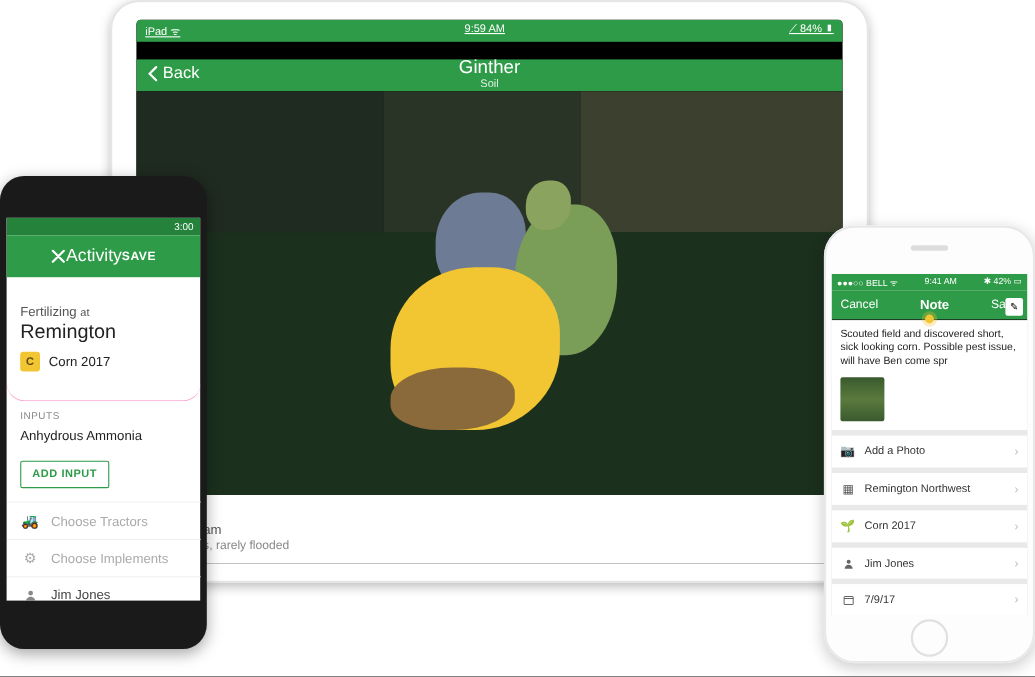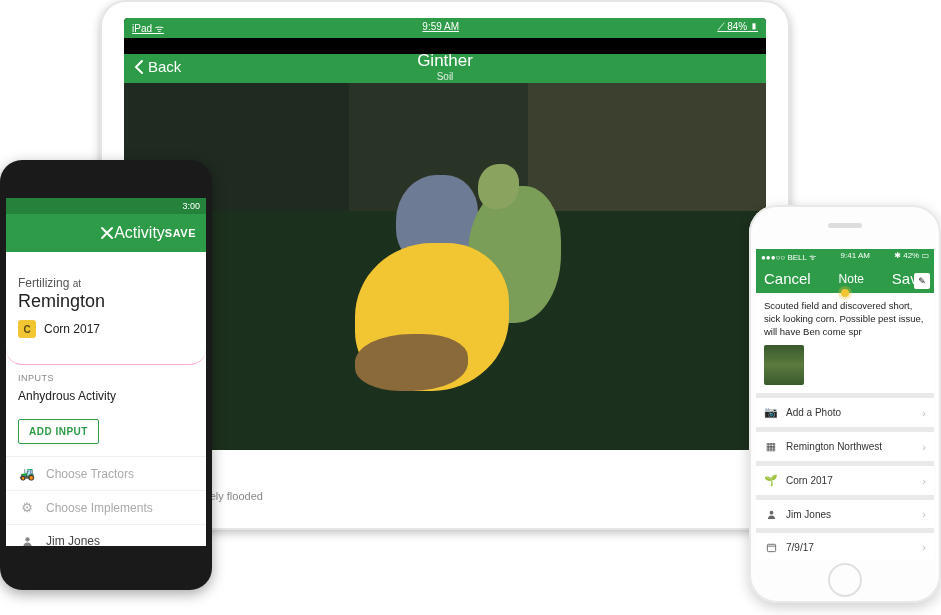--- a/index.html
+++ b/index.html
@@ -26,24 +26,24 @@
   .sb1 { left:0; top:35%; width:75%; height:65%; background:#f2c533; border-radius:45% 60% 30% 55%; }
   .sb2 { left:55%; top:10%; width:45%; height:60%; background:#7a9d58; border-radius:50%; }
   .sb3 { left:20%; top:5%; width:40%; height:40%; background:#6d7b94; border-radius:50%; }
   .sb4 { left:0%; top:75%; width:55%; height:25%; background:#8a6a3a; border-radius:40% 60% 40% 60%; }
   .sb5 { left:60%; top:0%; width:20%; height:20%; background:#8aa35e; border-radius:50%; }
   .ipad-footer { background:#fff; padding:10px 16px; font-size:12px; color:#333; }
   .ipad-footer .line1 { font-weight:500; }
   .ipad-footer .line2 { font-size:11px; color:#888; margin-top:2px; }
 
   
-  .android { position:absolute; left:0; top:160px; width:212px; height:430px; background:#1a1a1a; border-radius:22px; padding:38px 6px 44px; box-shadow:0 4px 14px rgba(0,0,0,.35); }
+  .android { position:absolute; left:0; top:160px; width:188px; height:430px; background:#1a1a1a; border-radius:22px; padding:38px 6px 44px; box-shadow:0 4px 14px rgba(0,0,0,.35); }
   .and-screen { width:100%; height:100%; background:#fff; display:flex; flex-direction:column; overflow:hidden; }
   .and-status { background:#24823a; color:#fff; font-size:9px; display:flex; justify-content:flex-end; padding:3px 6px; }
-  .and-header { background:#2d9b47; color:#fff; display:flex; align-items:center; justify-content:flex-end; padding:10px 10px; }
+  .and-header { background:#2d9b47; color:#fff; display:flex; align-items:center; justify-content:center; padding:10px 10px; }
   .and-header .title { font-size:16px; font-weight:500; }
   .and-header .x { font-size:16px; cursor:pointer; }
   .and-header .save { font-size:11px; font-weight:600; letter-spacing:.5px; cursor:pointer; }
   .and-body { flex:1; overflow:auto; padding:0; font-size:12px; color:#222; }
   .and-section { padding:24px 12px; border-bottom:1px solid #f9a8d4;border-radius:16px; }
   .and-h1 .small { font-size:12px; color:#555; }
   .and-h1 .big { font-size:18px; font-weight:500; margin-top:1px; }
   .crop-chip { display:flex; align-items:center; gap:8px; font-size:12px; padding:8px 0 2px; }
   .crop-chip .sq { width:18px; height:18px; background:#f2c533; border-radius:3px; display:flex; align-items:center; justify-content:center; font-size:10px; font-weight:600; color:#5a4a12; }
   .and-label { font-size:9px; color:#888; letter-spacing:.5px; text-transform:uppercase; padding:8px 12px 0; }
@@ -53,22 +53,22 @@
   .and-row.muted { color:#aaa; }
   .and-row .ic { width:18px; display:flex; justify-content:center; color:inherit; font-size:13px; }
 
   
   .iphone { position:absolute; right:0px; top:205px; width:192px; height:398px; background:#fdfdfd; border-radius:28px; padding:44px 7px 44px; box-shadow:0 4px 14px rgba(0,0,0,.2), inset 0 0 0 2px #e8e8e8; }
   .ip-speaker { position:absolute; top:18px; left:50%; transform:translateX(-50%); width:34px; height:5px; background:#ddd; border-radius:3px; }
   .ip-home { position:absolute; bottom:6px; left:50%; transform:translateX(-50%); width:34px; height:34px; border:2px solid #e0e0e0; border-radius:50%; }
   .ip-screen { width:100%; height:100%; background:#e9e9e9; display:flex; flex-direction:column; overflow:hidden; font-size:10px; }
   .ip-status { background:#2d9b47; color:#fff; font-size:8px; display:flex; justify-content:space-between; padding:2px 5px; }
   .ip-nav { background:#2d9b47; color:#fff; display:flex; justify-content:space-between; align-items:center; padding:6px 8px; font-size:12px; }
-  .ip-nav .mid { font-weight:400; }
-  .ip-nav .side { font-size:15px; cursor:pointer; }
+  .ip-nav .mid { font-weight:700; }
+  .ip-nav .side { font-size:11px; cursor:pointer; }
   .ip-map { height:52px; background:linear-gradient(#1c3a23,#234528); position:relative; }
   .ip-map::after { content:''; position:absolute; left:50%; top:50%; width:8px; height:8px; background:#f2c533; border-radius:50%; transform:translate(-50%,-50%); box-shadow:0 0 0 3px rgba(242,197,51,.3); }
   .ip-edit { position:absolute; right:4px; bottom:4px; width:16px; height:16px; background:#fff; border-radius:2px; display:flex; align-items:center; justify-content:center; font-size:9px; }
   .ip-note { background:#fff; padding:7px 8px; font-size:9.5px; line-height:1.35; color:#222; }
   .ip-thumb { margin:0 8px 8px; width:40px; height:40px; background:linear-gradient(#3a5a2e 0%, #5a7a3e 50%, #3a5a2e 100%); border-radius:2px; }
   .ip-list { background:#e9e9e9; flex:1; }
   .ip-item { background:#fff; margin-top:5px; padding:8px 8px; display:flex; align-items:center; gap:8px; font-size:10px; color:#333; }
   .ip-item .ic { width:14px; font-size:11px; color:#555; display:flex; justify-content:center;}
   .ip-item .chev { margin-left:auto; color:#bbb; font-size:11px; }
 
@@ -137,21 +137,21 @@
     <div class="and-body">
       <div class="and-section and-h1">
         <div><span class="small">Fertilizing</span> <span class="small" style="font-style:normal;font-size:10px">at</span></div>
         <div class="big">Remington</div>
         <div class="crop-chip">
           <span class="sq">C</span>
           <span>Corn 2017</span>
         </div>
       </div>
       <div class="and-label">INPUTS</div>
-      <div class="input-item">Anhydrous Activity</div>
+      <div class="input-item">Anhydrous Ammonia</div>
       <div class="add-btn">ADD INPUT</div>
 
       <div class="and-row muted">
         <span class="ic">🚜</span>
         <span>Choose Tractors</span>
       </div>
       <div class="and-row muted">
         <span class="ic">⚙</span>
         <span>Choose Implements</span>
       </div>

